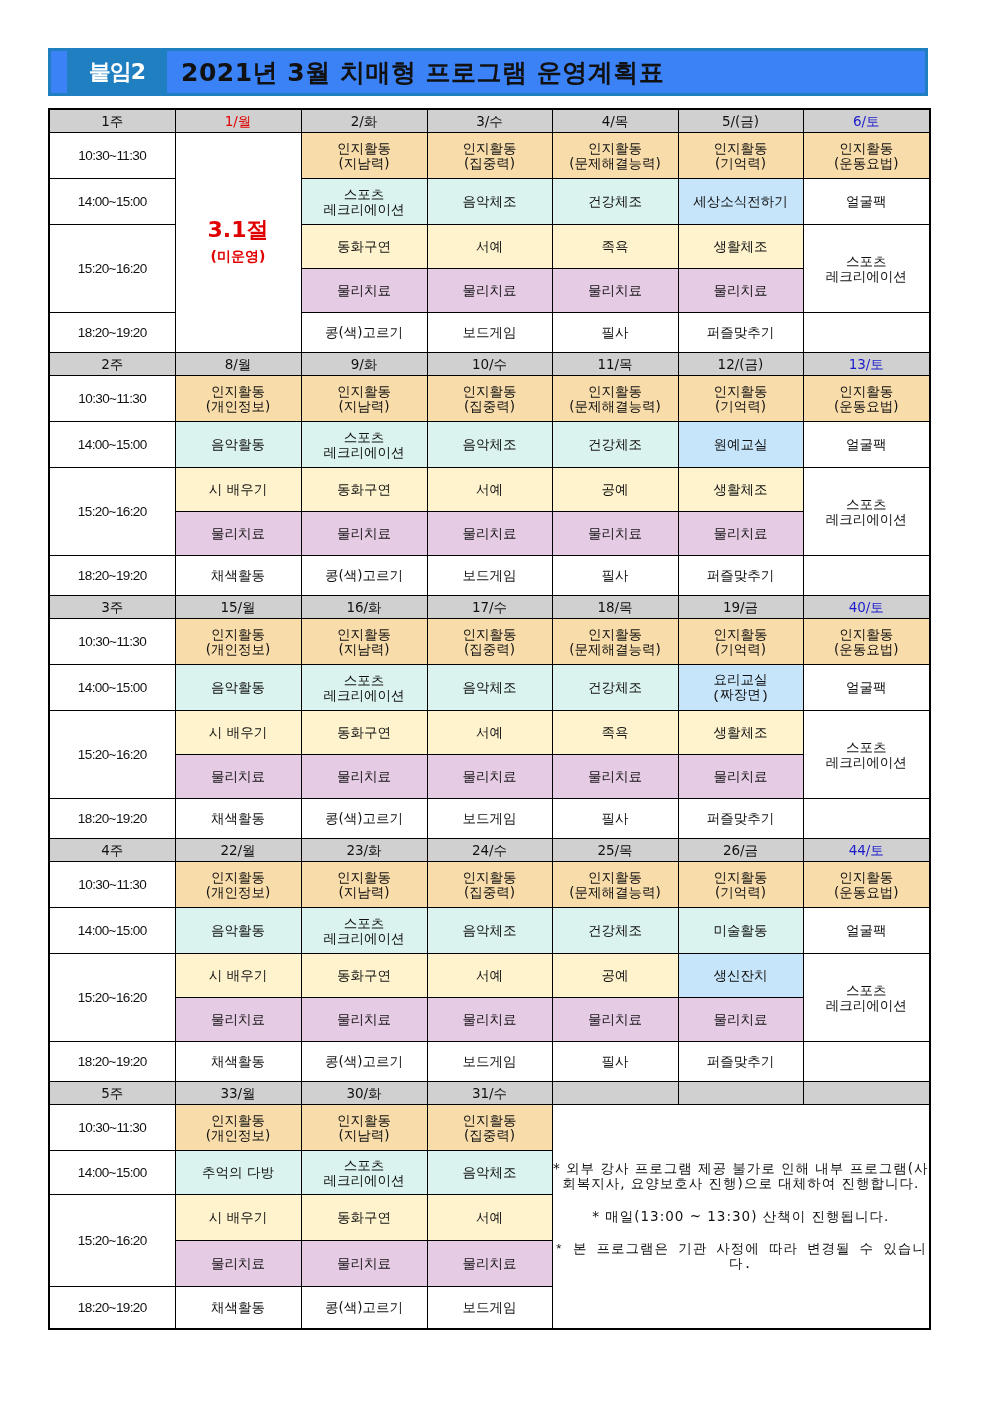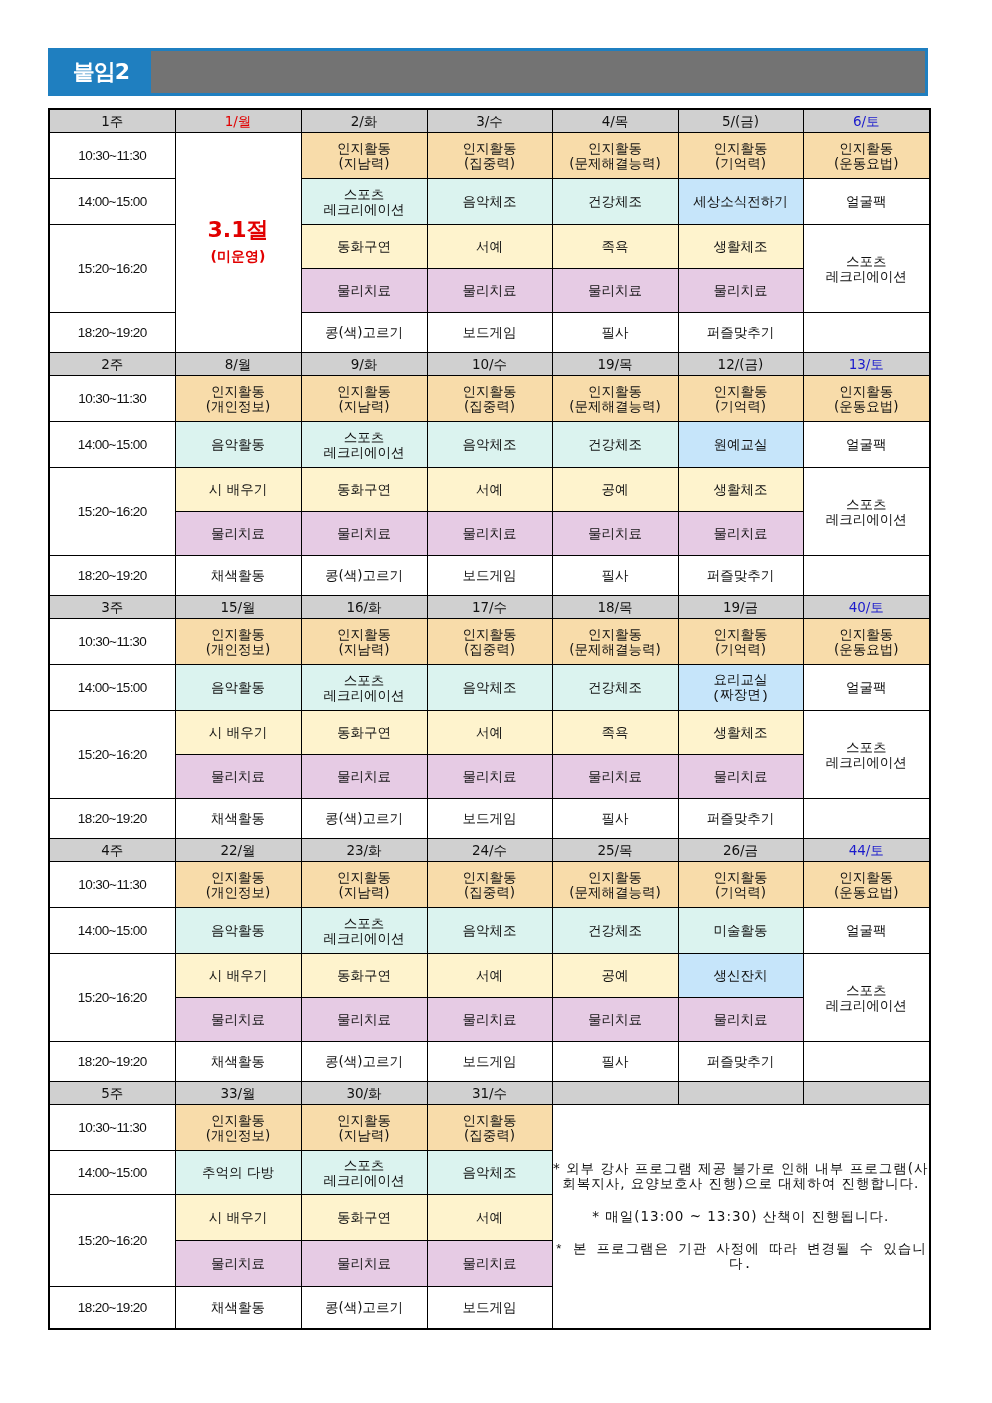--- a/index.html
+++ b/index.html
@@ -1,17 +1,17 @@
 <!DOCTYPE html>
 <html><head>
 <meta charset="utf-8">
 <style>
   html, body { margin:0; padding:0; background:#ffffff; }
   body { width:992px; height:1403px; position:relative; font-family:"DejaVu Sans", sans-serif; color:#111; }
-  .title-box { position:absolute; left:48px; top:48px; width:880px; height:48px; border:3px solid #1f7fc0; box-sizing:border-box; display:flex; background:#737373; }
+  .title-box { position:absolute; left:48px; top:48px; width:880px; height:48px; border:3px solid #1f7fc0; box-sizing:border-box; display:flex; background:#3b82f6;padding-left:16px; }
   .title-tag { width:100px; background:#1f7fc0; color:#fff; font-family:"DejaVu Sans", sans-serif; font-weight:bold; font-size:22px; display:flex; align-items:center; justify-content:center; letter-spacing:-1px; }
   .title-text { flex:1; display:flex; align-items:center; padding-left:14px; font-weight:bold; font-size:25px; letter-spacing:0.5px; }
   table.sched { position:absolute; left:48px; top:108px; width:881px; border-collapse:collapse; table-layout:fixed; border:2px solid #000; }
   table.sched td { border:1px solid #000; text-align:center; vertical-align:middle; font-size:13.5px; line-height:15px; padding:0; overflow:hidden; }
   td.hdr { background:#d0d0d0; font-size:17px; height:22px; border-top:2px solid #000; border-bottom:1px solid #000; }
   td.time { font-size:13px; letter-spacing:-0.6px; font-family:"Liberation Sans", sans-serif; }
   .red { color:#e10000; }
   .blue { color:#1a1acc; }
   .c-cog { background:#f8dcaa; }
   .c-ex { background:#dbf3ef; }
@@ -23,20 +23,21 @@
   .holiday-small { font-size:14px; font-weight:bold; color:#e10000; display:block; }
   .note { font-size:13.5px; line-height:20px; padding:0 10px; letter-spacing:1px;border-radius:29px; }
   .note p { margin:0 0 18px 0; }
   .note p:last-child { margin-bottom:0;font-family:Liberation Mono, monospace; }
 </style>
 </head>
 <body>
 
 <div class="title-box">
   <div class="title-tag">붙임2</div>
+  <div class="title-text">2021년 3월 치매형 프로그램 운영계획표</div>
 </div>
 
 <table class="sched">
   <colgroup>
     <col style="width:126px">
       <col style="width:126px">
       <col style="width:126px">
       <col style="width:125px">
       <col style="width:126px">
       <col style="width:125px">
@@ -99,21 +100,21 @@
         <td class="c-wh" style="white-space: pre-line;">보드게임</td>
         <td class="c-wh" style="white-space: pre-line;">필사</td>
         <td class="c-wh" style="white-space: pre-line;">퍼즐맞추기</td>
         <td class="c-wh" style="white-space: pre-line;"></td>
       </tr>
       <tr>
         <td class="hdr">2주</td>
         <td class="hdr">8/월</td>
         <td class="hdr">9/화</td>
         <td class="hdr">10/수</td>
-        <td class="hdr">19/목</td>
+        <td class="hdr">11/목</td>
         <td class="hdr">12/(금)</td>
         <td class="hdr blue">13/토</td>
       </tr>
       <tr style="height: 46px;">
         <td class="time">10:30~11:30</td>
         <td class="c-cog" style="white-space: pre-line;">인지활동
 (개인정보)</td>
         <td class="c-cog" style="white-space: pre-line;">인지활동
 (지남력)</td>
         <td class="c-cog" style="white-space: pre-line;">인지활동

